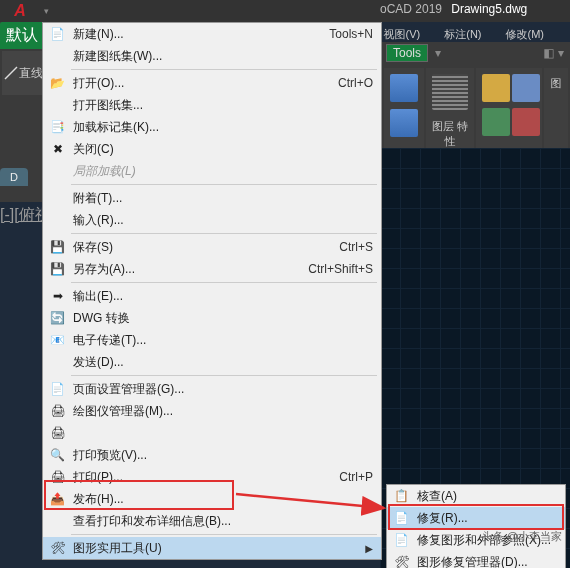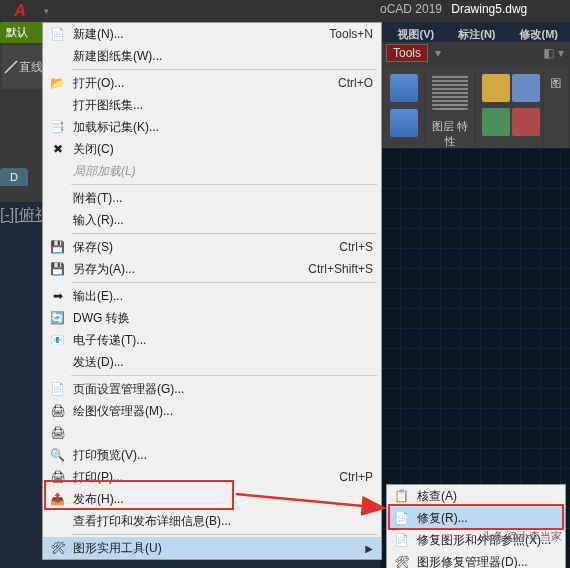--- a/index.html
+++ b/index.html
@@ -2,39 +2,39 @@
 <html><head>
 <meta charset="utf-8">
 <style>
 * { margin: 0; padding: 0; box-sizing: border-box; font-family: "Microsoft YaHei", "SimSun", sans-serif; font-size: 12px; }
 body { width: 570px; height: 568px; background: #1e2a3a; position: relative; overflow: hidden; }
 
 .top-bar { height: 22px; background: #333; display: flex; align-items: center; }
 .app-logo { width: 40px; height: 22px; background: #333; display: flex; align-items: center; justify-content: center; color: #d4232b; font-weight: bold; font-size: 16px; font-style: italic; }
 .title-center { position: absolute; left: 380px; top: 2px; color: #bbb; font-size: 11px; }
 .title-file { color: #fff; }
-.title-right { position: absolute; right: 6px; top: 24px; display: flex; gap: 12px; font-weight: bold; }
+.title-right { position: absolute; right: 20px; top: 24px; display: flex; gap: 12px; }
 .title-right span { color: #ccc; font-size: 11px; padding: 3px 6px; }
 
 .ribbon-area { position: absolute; left: 380px; top: 42px; right: 0; background: #3a3a3a; }
 .tools-row { display: flex; align-items: center; height: 22px; padding: 0 6px; color: #ccc; font-size: 11px; }
-.tools-btn { background: #7f1d1d; border: 1px solid #666; padding: 1px 6px; color: #ddd; margin-right: 3px; }
+.tools-btn { background: #15803d; border: 1px solid #666; padding: 1px 6px; color: #ddd; margin-right: 3px; }
 .ribbon-panels { display: flex; gap: 2px; padding: 4px; }
 .panel { background: #3f3f3f; padding: 4px; }
 .panel-icon { width: 28px; height: 28px; background: #555; margin: 2px; display: inline-block; border-radius: 2px; }
 .panel-label { color: #ccc; font-size: 11px; text-align: center; margin-top: 4px; }
 .pl-blue { background: linear-gradient(#5a8dd4, #3a6db4); }
 .pl-stripes { background: repeating-linear-gradient(0deg, #888 0, #888 2px, #444 2px, #444 4px); }
 
 .drawing-bg { position: absolute; left: 380px; top: 148px; right: 0; bottom: 0; background: #0a1825; background-image: linear-gradient(#132435 1px, transparent 1px), linear-gradient(90deg, #132435 1px, transparent 1px); background-size: 20px 20px; }
 
 .left-strip { position: absolute; left: 0; top: 22px; width: 46px; background: #3a3a3a; height: 180px; }
 .left-btn { width: 42px; height: 44px; background: #444; margin: 2px; display: flex; flex-direction: row; align-items: center; justify-content: center; color: #ccc; font-size: 10px; }
 .left-btn svg { fill: none; stroke: #ddd; stroke-width: 1.5; }
-.default-tab { background: #4d7c0f; color: #fff; font-size: 11px; padding: 3px 6px; border-radius: 2px 2px 0 0; }
+.default-tab { background: #15803d; color: #fff; font-size: 16px; padding: 3px 6px; border-radius: 2px 2px 0 0; }
 
 .tab-strip { position: absolute; left: 0; top: 168px; display: flex; }
 .tab-d { background: #4a6a7a; color: #eee; padding: 3px 10px; border-radius: 4px 4px 0 0; font-size: 11px; }
 .side-text { position: absolute; left: 0; top: 205px; color: #999; font-size: 16px; text-decoration: underline; }
 
 .menu { position: absolute; left: 42px; top: 22px; width: 340px; background: #f0f0f0; border: 1px solid #999; z-index: 10; }
 .menu-row { display: flex; align-items: center; height: 22px; padding: 0 8px 0 30px; position: relative; color: #222; }
 .menu-row.sel { background: #bcd8ef; }
 .menu-row.dis { color: #999; font-style: italic; }
 .menu-icon { position: absolute; left: 6px; top: 2px; width: 18px; height: 18px; display: flex; align-items: center; justify-content: center; }

